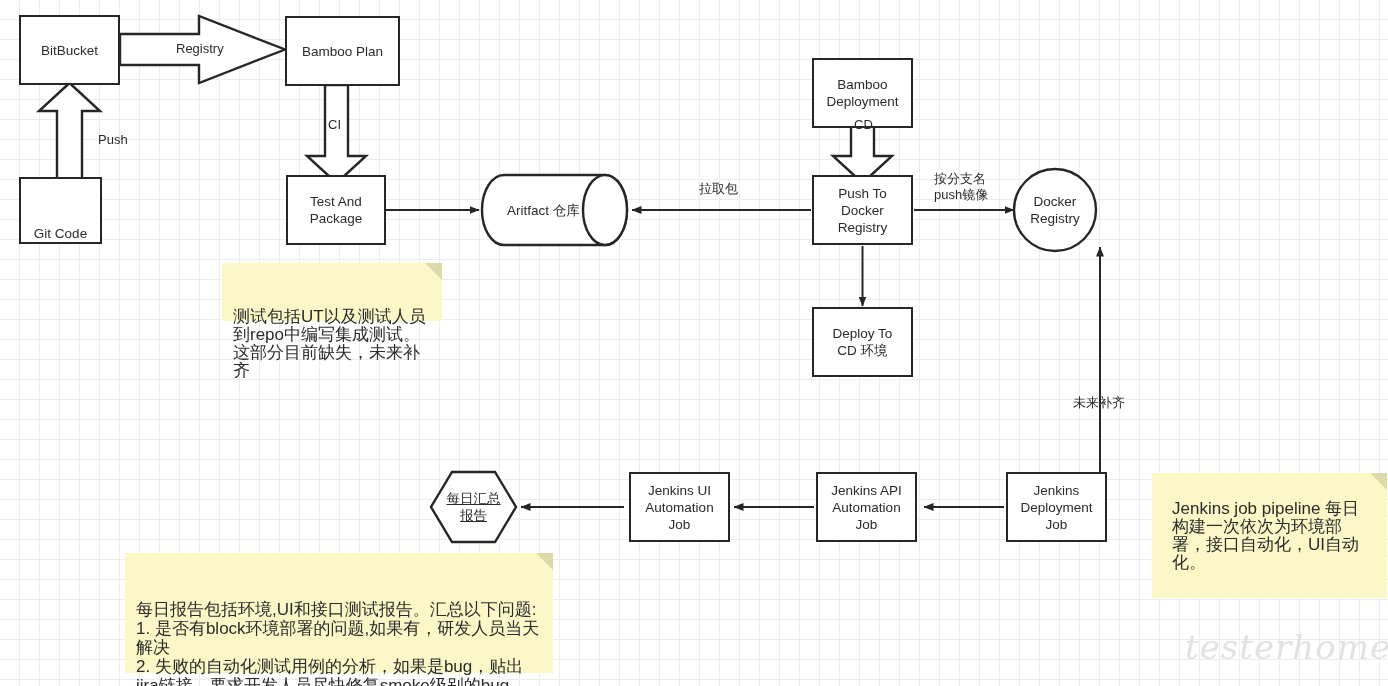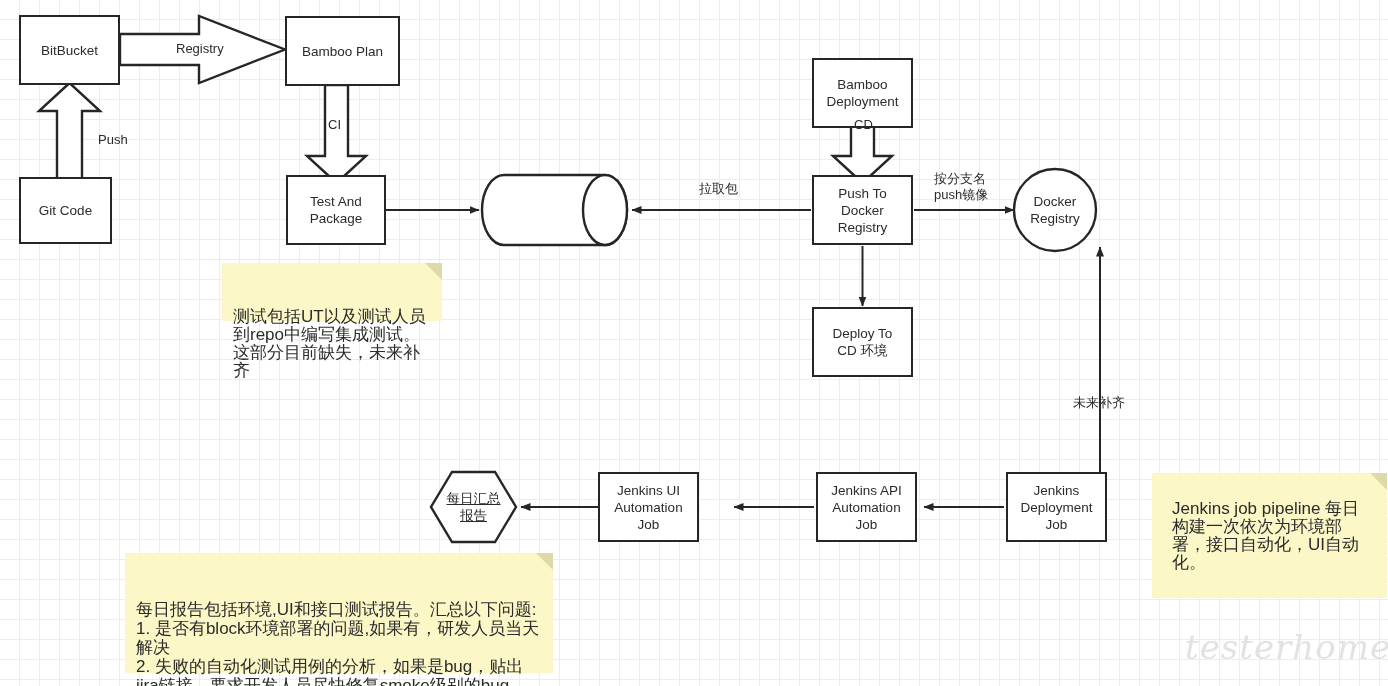--- a/index.html
+++ b/index.html
@@ -137,21 +137,21 @@
   </svg>
 
   <div class="node plain" style="left:19px;top:15px;width:101px;height:70px;">
     <span>BitBucket</span>
   </div>
 
   <div class="node plain" style="left:285px;top:16px;width:115px;height:70px;">
     <span>Bamboo Plan</span>
   </div>
 
-  <div class="node plain" style="left:19px;top:177px;width:93px;height:67px;">
+  <div class="node plain" style="left:19px;top:177px;width:83px;height:67px;align-items:flex-end;">
     <span>Git Code</span>
   </div>
 
   <div class="node plain" style="left:286px;top:175px;width:100px;height:70px;">
     <span>Test And
 Package</span>
   </div>
 
   <div class="node plain" style="left:812px;top:15px;width:101px;height:70px;margin-top:43px;">
     <span>Bamboo
@@ -162,38 +162,41 @@
     <span>Push To
 Docker
 Registry</span>
   </div>
 
   <div class="node plain" style="left:812px;top:307px;width:101px;height:70px;">
     <span>Deploy To
 CD 环境</span>
   </div>
 
-  <div class="node plain" style="left:598px;top:472px;width:101px;height:70px;">
+  <div class="node plain" style="left:629px;top:472px;width:101px;height:70px;">
     <span>Jenkins UI
 Automation
 Job</span>
   </div>
 
   <div class="node plain" style="left:816px;top:472px;width:101px;height:70px;">
     <span>Jenkins API
 Automation
 Job</span>
   </div>
 
   <div class="node plain" style="left:1006px;top:472px;width:101px;height:70px;">
     <span>Jenkins
 Deployment
 Job</span>
   </div>
 
+  <div class="shapefree" style="left:482px;top:175px;width:123px;height:70px;">
+    <span>Aritfact 仓库</span>
+  </div>
 
   <div class="shapefree" style="left:1014px;top:175px;width:82px;height:70px;">
     <span>Docker
 Registry</span>
   </div>
 
   <div class="shapefree" style="left:437px;top:472px;width:73px;height:70px;text-decoration:underline;">
     <span>每日汇总
 报告</span>
   </div>

